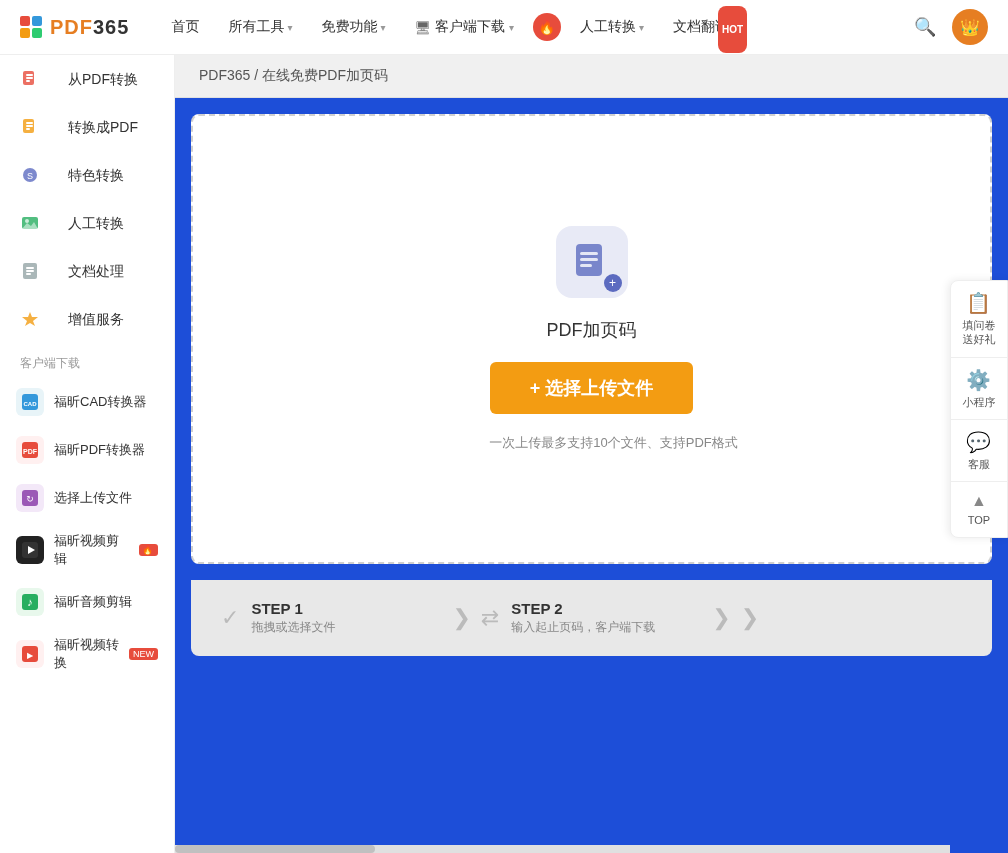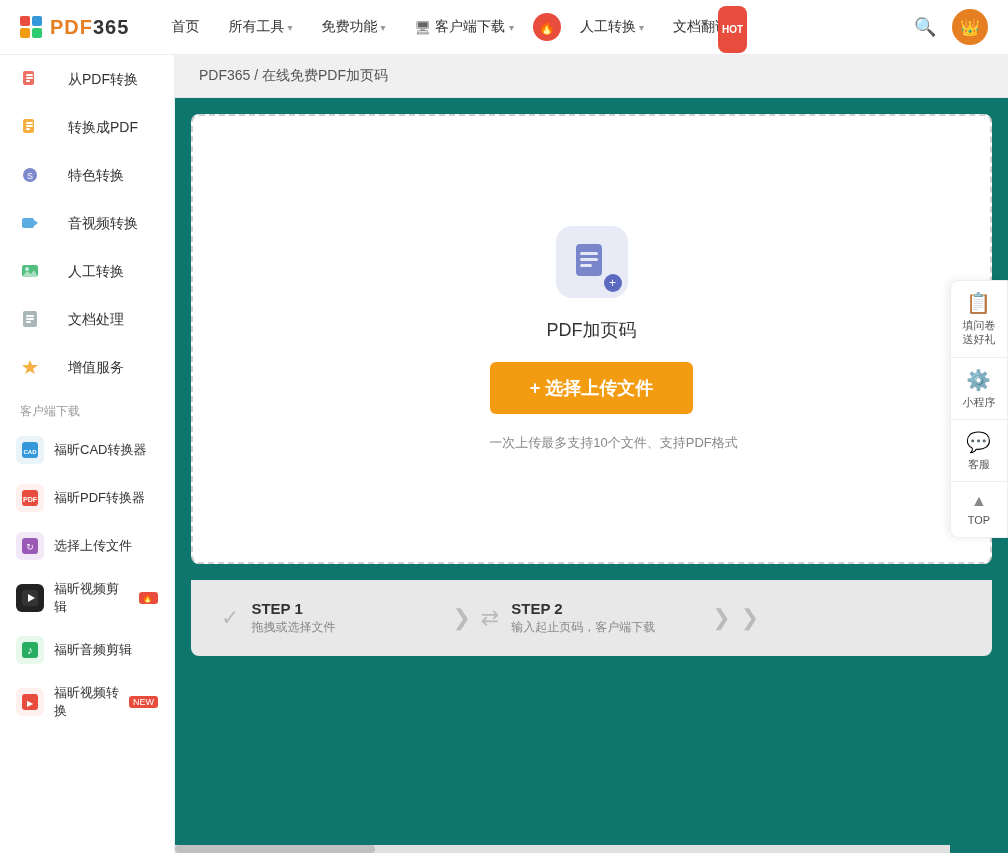--- a/index.html
+++ b/index.html
@@ -69,21 +69,21 @@
       padding: 12px 20px 6px; font-size: 12px; color: #999;
     }
     .sidebar-download-item {
       display: flex; align-items: center; gap: 10px;
       padding: 10px 16px; font-size: 13px; color: #333; cursor: pointer;
     }
     .dl-icon { width: 28px; height: 28px; border-radius: 6px; display: flex; align-items: center; justify-content: center; flex-shrink: 0; font-size: 14px; }
     .badge-new { background: #e74c3c; color: #fff; font-size: 9px; padding: 1px 4px; border-radius: 3px; margin-left: auto; }
 
     
-    .main-content { flex: 1; overflow-y: auto; background: #0f766e; }
+    .main-content { flex: 1; overflow-y: auto; background: #1d4ed8; }
     .breadcrumb-bar {
       background: #f0f0f0; padding: 12px 24px; font-size: 14px; color: #555;
       border-bottom: 1px solid #e0e0e0;
     }
     .upload-area {
       margin: 16px; background: #fff;
       border: 2px dashed #d0d0d0; border-radius: 8px;
       min-height: 450px; display: flex; flex-direction: column;
       align-items: center; justify-content: center; gap: 20px;
     }
@@ -223,29 +223,20 @@
       <span>转换成PDF</span>
     </div>
     <div class="sidebar-item">
       <div class="sidebar-icon">
         <svg width="18" height="18" viewBox="0 0 18 18">
             <circle cx="9" cy="9" r="7" fill="#5c6bc0" opacity="0.8"></circle>
             <text x="9" y="13" text-anchor="middle" fill="#fff" font-size="9">S</text>
           </svg>
       </div>
       <span>特色转换</span>
-    </div>
-    <div class="sidebar-item">
-      <div class="sidebar-icon">
-        <svg width="18" height="18" viewBox="0 0 18 18">
-            <rect x="1" y="4" width="12" height="10" rx="2" fill="#3498db" opacity="0.8"></rect>
-            <polygon points="17,9 13,6 13,12" fill="#3498db" opacity="0.8"></polygon>
-          </svg>
-      </div>
-      <span>音视频转换</span>
     </div>
     <div class="sidebar-item">
       <div class="sidebar-icon">
         <svg width="18" height="18" viewBox="0 0 18 18">
             <rect x="1" y="3" width="16" height="12" rx="2" fill="#27ae60" opacity="0.8"></rect>
             <circle cx="6" cy="7" r="2" fill="#fff" opacity="0.7"></circle>
             <polygon points="1,15 6,9 10,12 13,8 17,15" fill="#fff" opacity="0.5"></polygon>
           </svg>
       </div>
       <span>人工转换</span>

